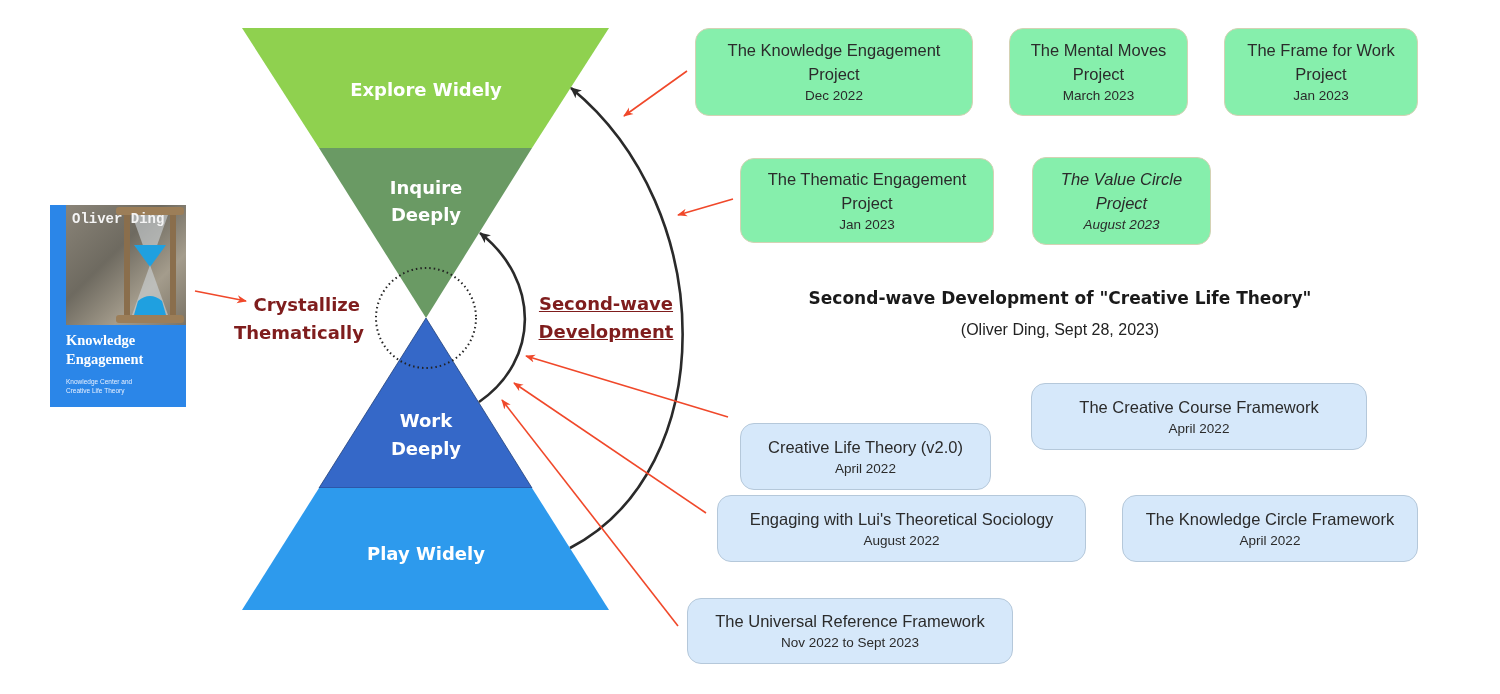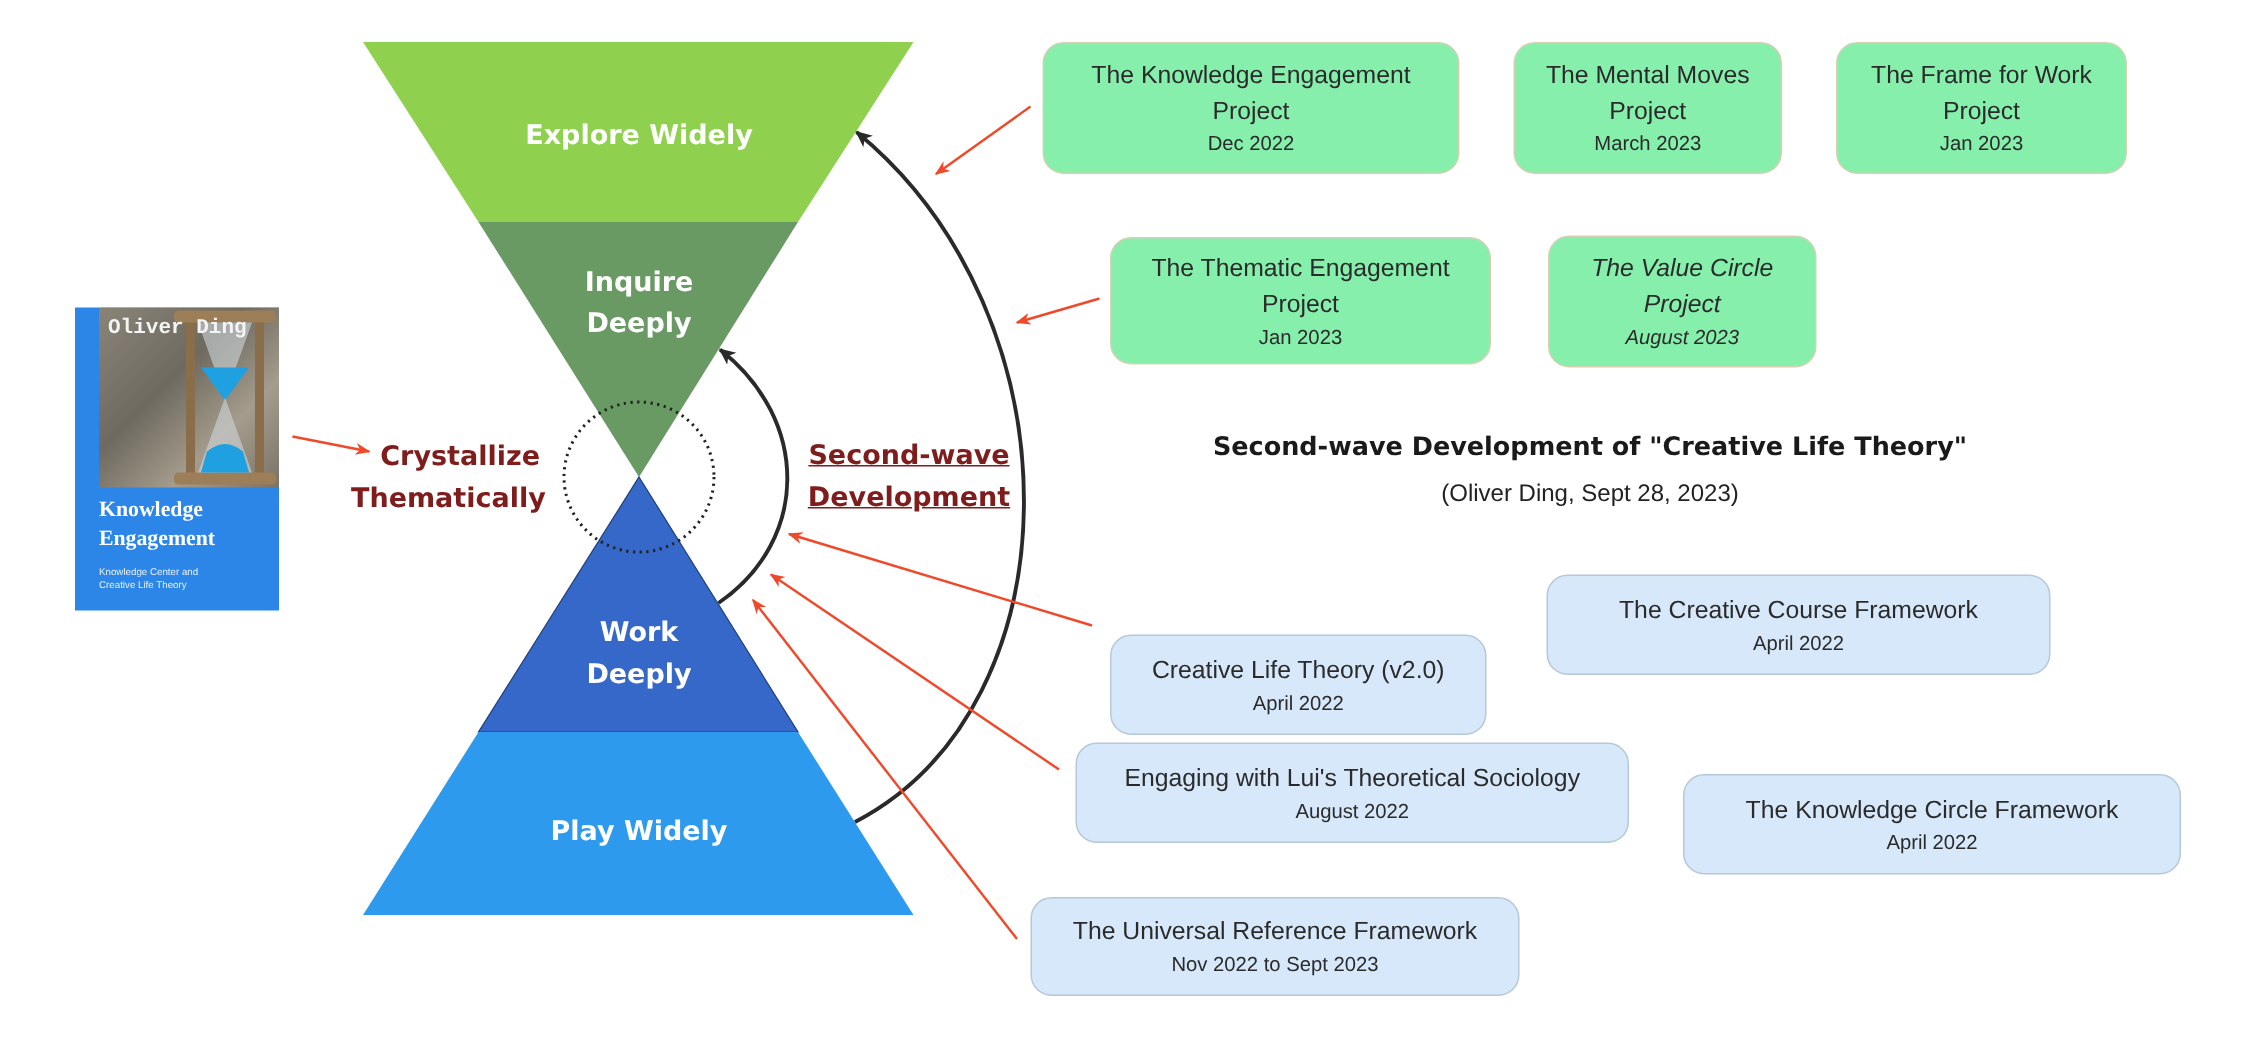--- a/index.html
+++ b/index.html
@@ -141,20 +141,20 @@
   <div class="date">April 2022</div>
 </div>
 <div class="box blue" style="left:1031px; top:383px; width:336px; height:67px;">
   <div class="title">The Creative Course Framework</div>
   <div class="date">April 2022</div>
 </div>
 <div class="box blue" style="left:717px; top:495px; width:369px; height:67px;">
   <div class="title">Engaging with Lui's Theoretical Sociology</div>
   <div class="date">August 2022</div>
 </div>
-<div class="box blue" style="left:1122px; top:495px; width:332px; height:67px;margin-top:21px;">
+<div class="box blue" style="left:1122px; top:495px; width:296px; height:67px;">
   <div class="title">The Knowledge Circle Framework</div>
   <div class="date">April 2022</div>
 </div>
 <div class="box blue" style="left:687px; top:598px; width:326px; height:66px;">
   <div class="title">The Universal Reference Framework</div>
   <div class="date">Nov 2022 to Sept 2023</div>
 </div>
 
 </body></html>

